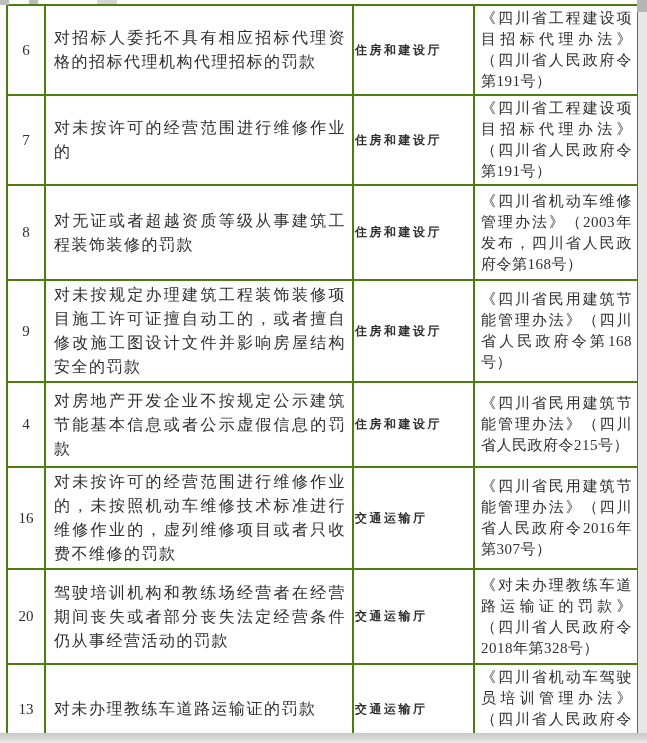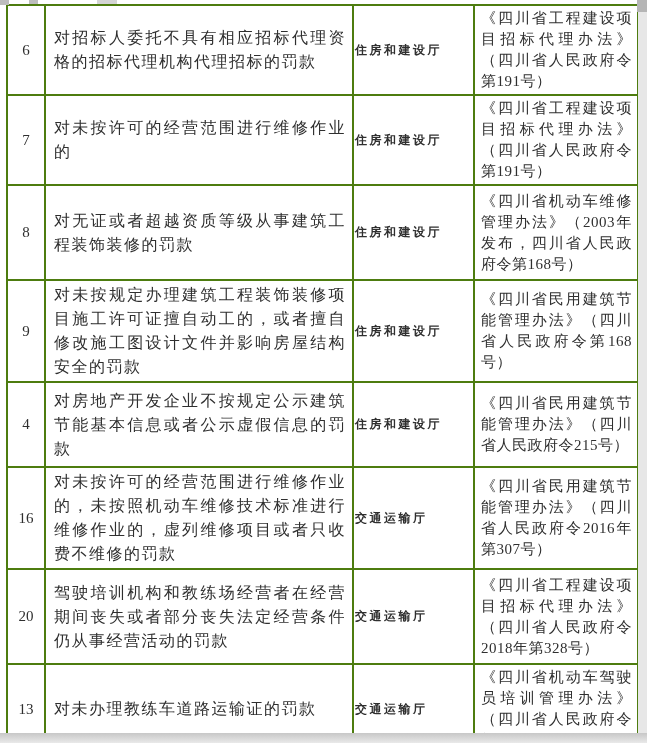--- a/index.html
+++ b/index.html
@@ -142,21 +142,21 @@
         <tr>
           <td class="c0">16</td>
           <td class="c1">对未按许可的经营范围进行维修作业的，未按照机动车维修技术标准进行维修作业的，虚列维修项目或者只收费不维修的罚款</td>
           <td class="c2">交通运输厅</td>
           <td class="c3">《四川省民用建筑节能管理办法》（四川省人民政府令2016年第307号）</td>
         </tr>
         <tr>
           <td class="c0">20</td>
           <td class="c1">驾驶培训机构和教练场经营者在经营期间丧失或者部分丧失法定经营条件仍从事经营活动的罚款</td>
           <td class="c2">交通运输厅</td>
-          <td class="c3">《四川省工程建设项目招标代理办法》（四川省人民政府令2018年第328号）</td>
+          <td class="c3">《对未办理教练车道路运输证的罚款》（四川省人民政府令2018年第328号）</td>
         </tr>
         <tr>
           <td class="c0">13</td>
           <td class="c1">对未办理教练车道路运输证的罚款</td>
           <td class="c2">交通运输厅</td>
           <td class="c3">《四川省机动车驾驶员培训管理办法》（四川省人民政府令第328号）</td>
         </tr>
       </tbody>
   </table>
 

